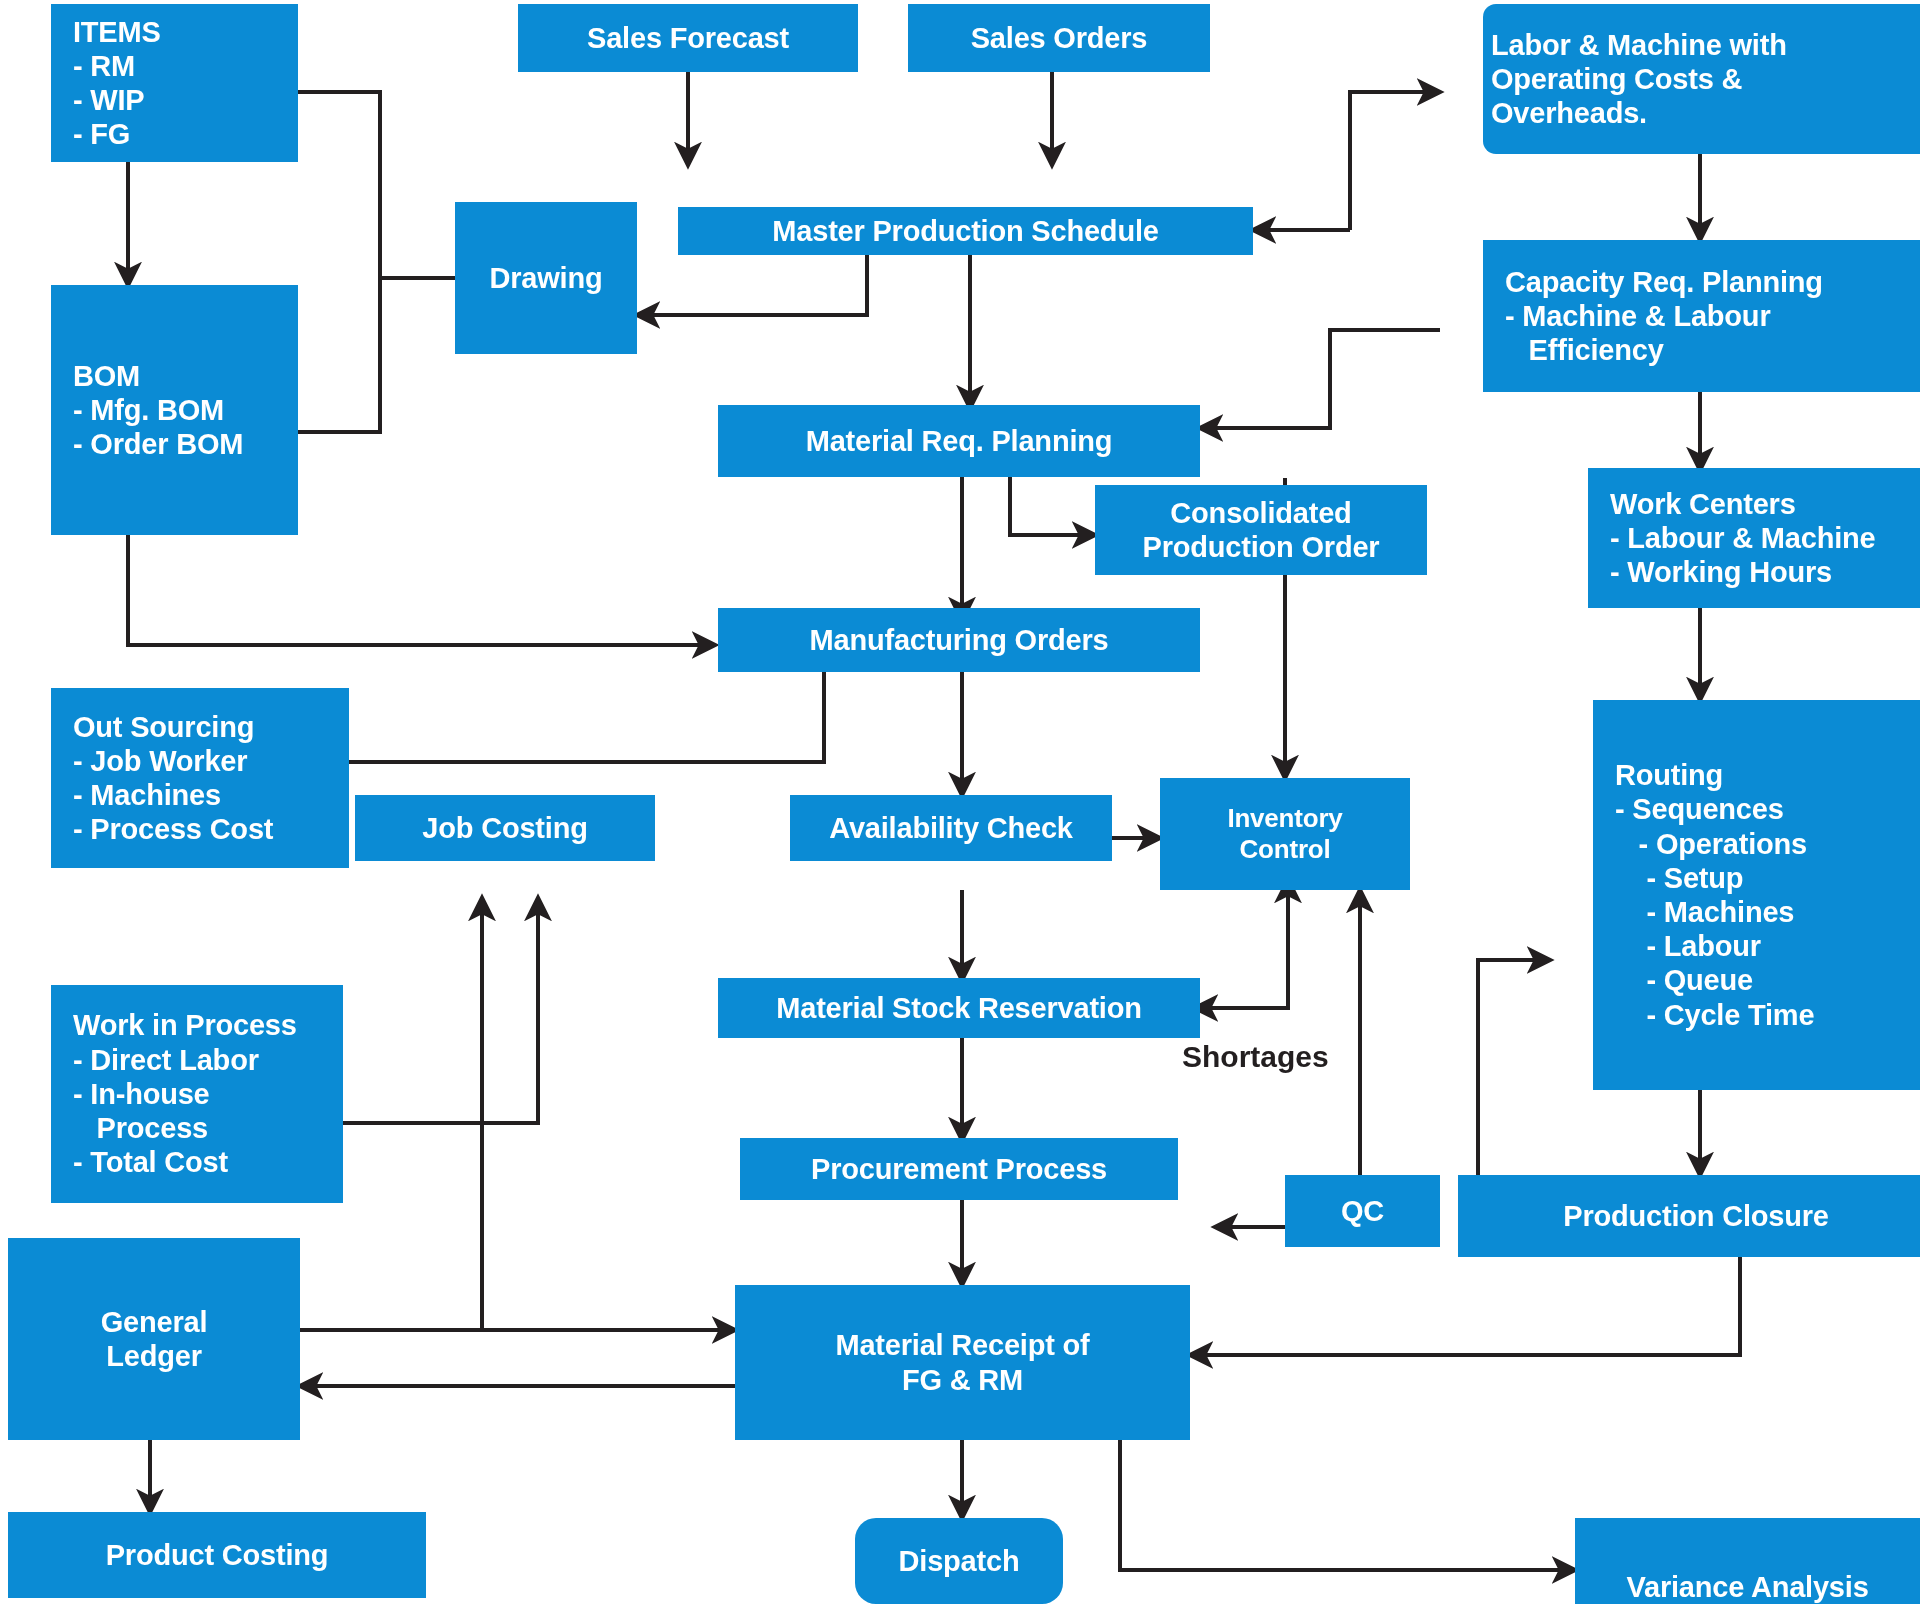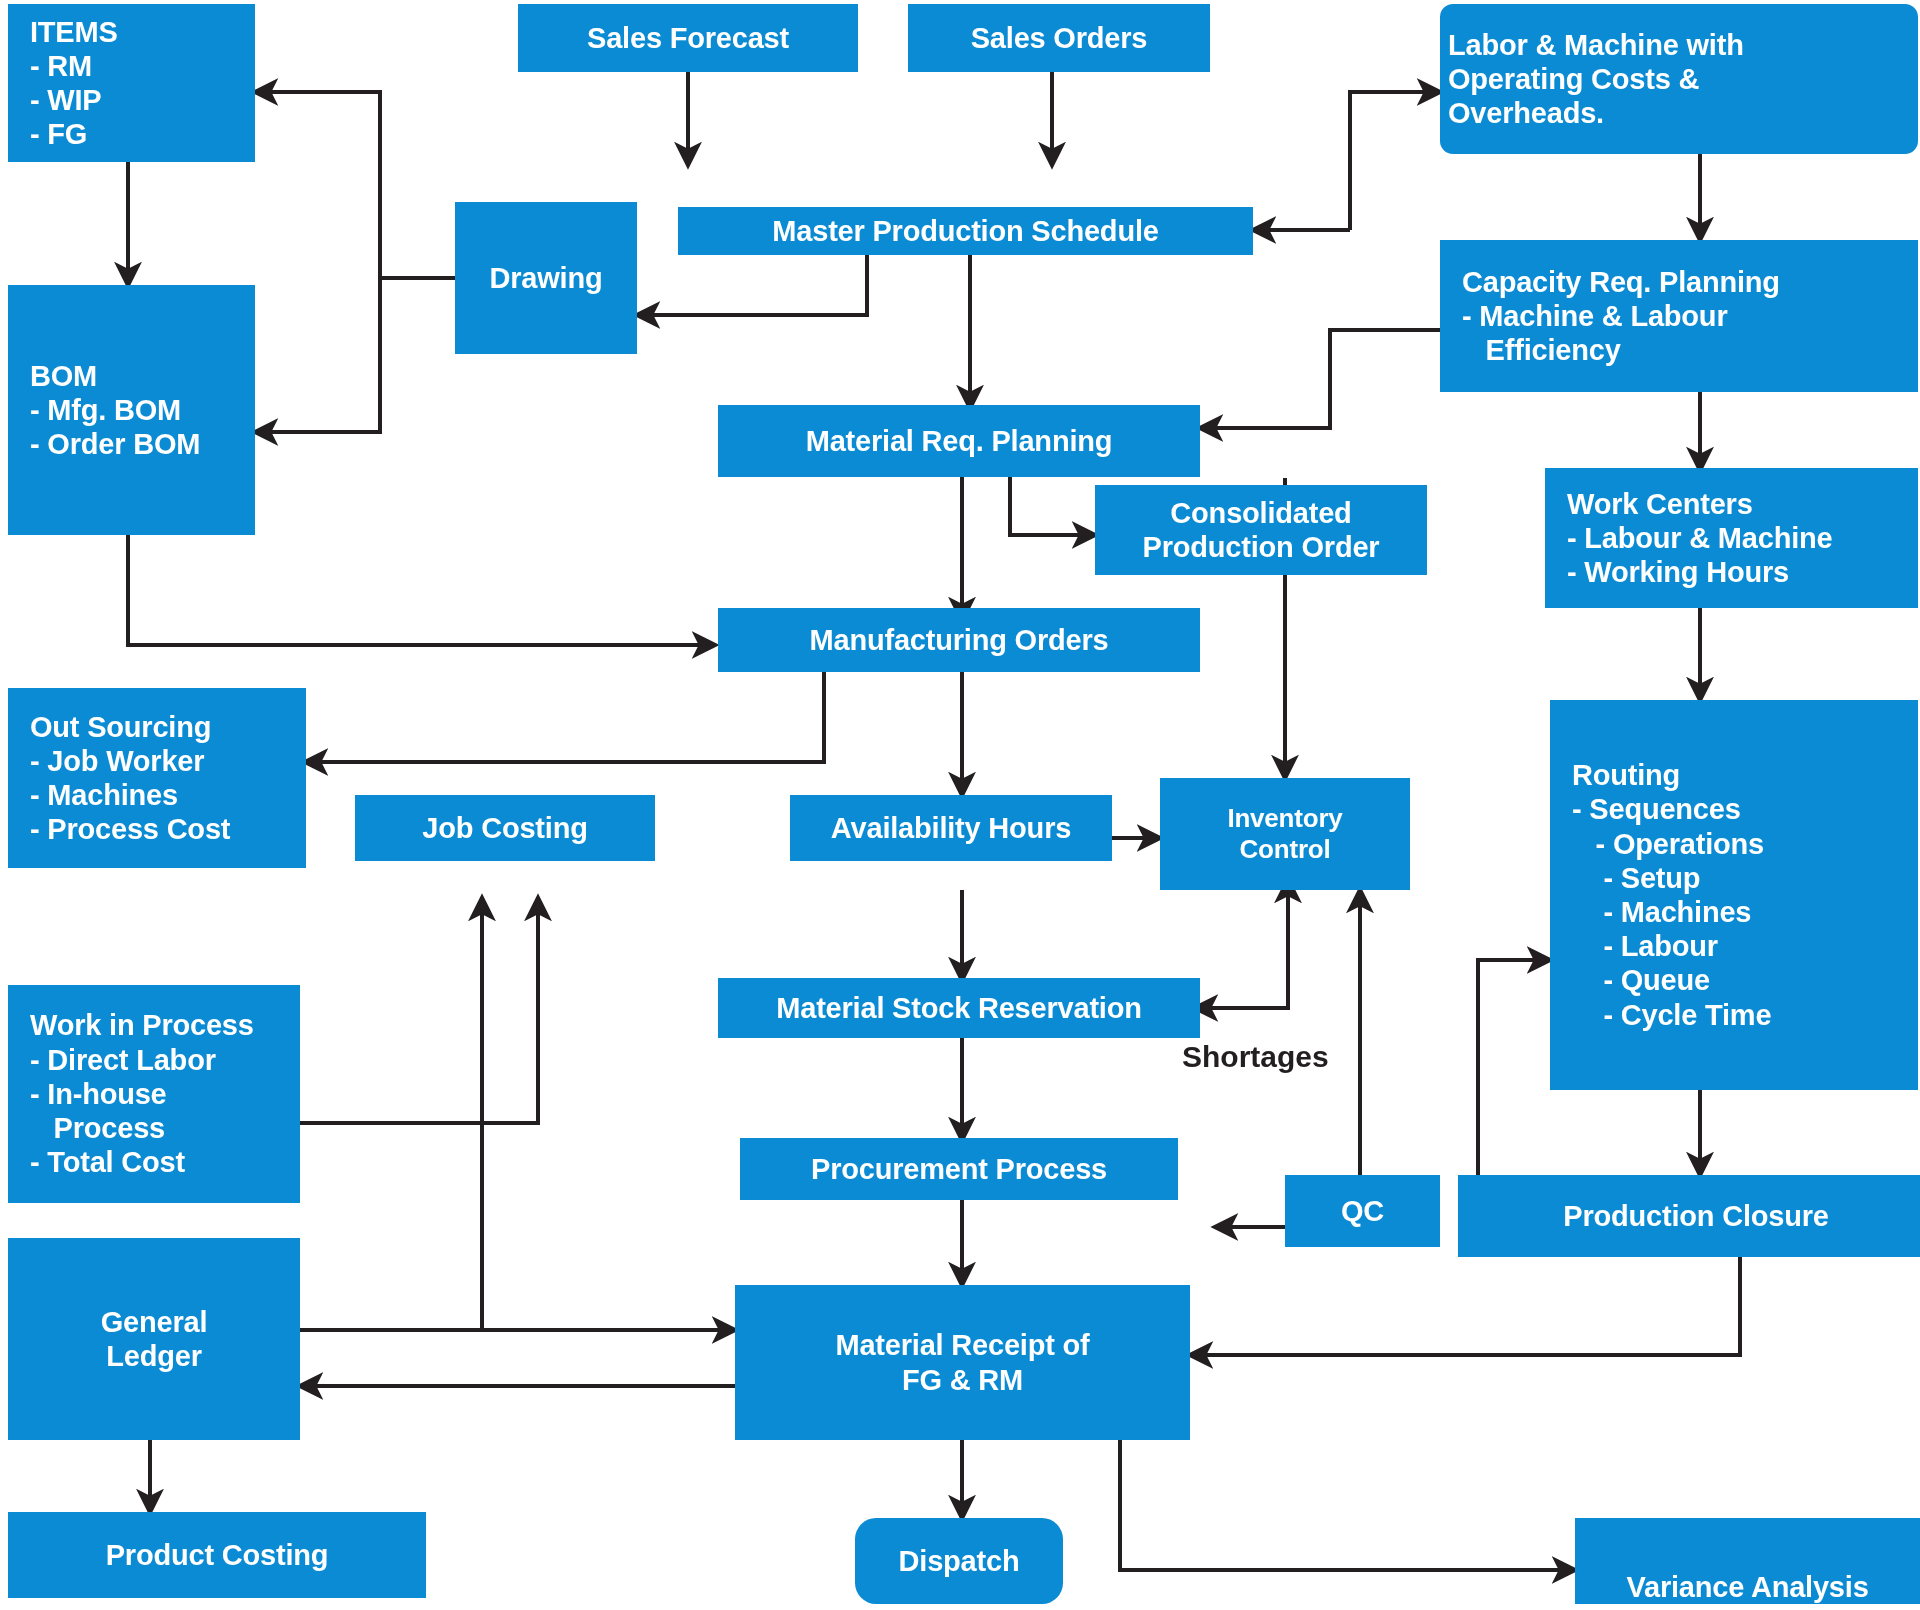--- a/index.html
+++ b/index.html
@@ -23,21 +23,21 @@
     box-sizing: border-box;
     display: flex;
     flex-direction: column;
     justify-content: center;
     z-index: 2;
     line-height: 1.18;
     letter-spacing: -0.2px;
   }
   .node .line { display: block; white-space: pre; }
   .node.center { align-items: center; text-align: center; }
-  .node.left   { align-items: flex-start; text-align: left; }
+  .node.left   { align-items: flex-start; text-align: left; margin-left: 43px; }
   .node.lpad { padding-left: 22px; }
   .node.lpad2 { padding-left: 8px; border-radius: 13px; }
   .free-label {
     position: absolute;
     color: #231f20;
     font-weight: bold;
     font-family: "Liberation Sans", sans-serif;
     z-index: 3;
     white-space: nowrap;
   }
@@ -205,21 +205,21 @@
     <span class="line">- Job Worker</span>
     <span class="line">- Machines</span>
     <span class="line">- Process Cost</span>
   </div>
 
   <div class="node center" style="left:355px; top:795px; width:300px; height:66px; font-size:29px;">
     <span class="line">Job Costing</span>
   </div>
 
   <div class="node center" style="left:790px; top:795px; width:322px; height:66px; font-size:29px;">
-    <span class="line">Availability Hours</span>
+    <span class="line">Availability Check</span>
   </div>
 
   <div class="node center" style="left:1160px; top:778px; width:250px; height:112px; font-size:26px;">
     <span class="line">Inventory</span>
     <span class="line">Control</span>
   </div>
 
   <div class="node left lpad" style="left:1550px; top:700px; width:368px; height:390px; font-size:29px;">
     <span class="line">Routing</span>
     <span class="line">- Sequences</span>

